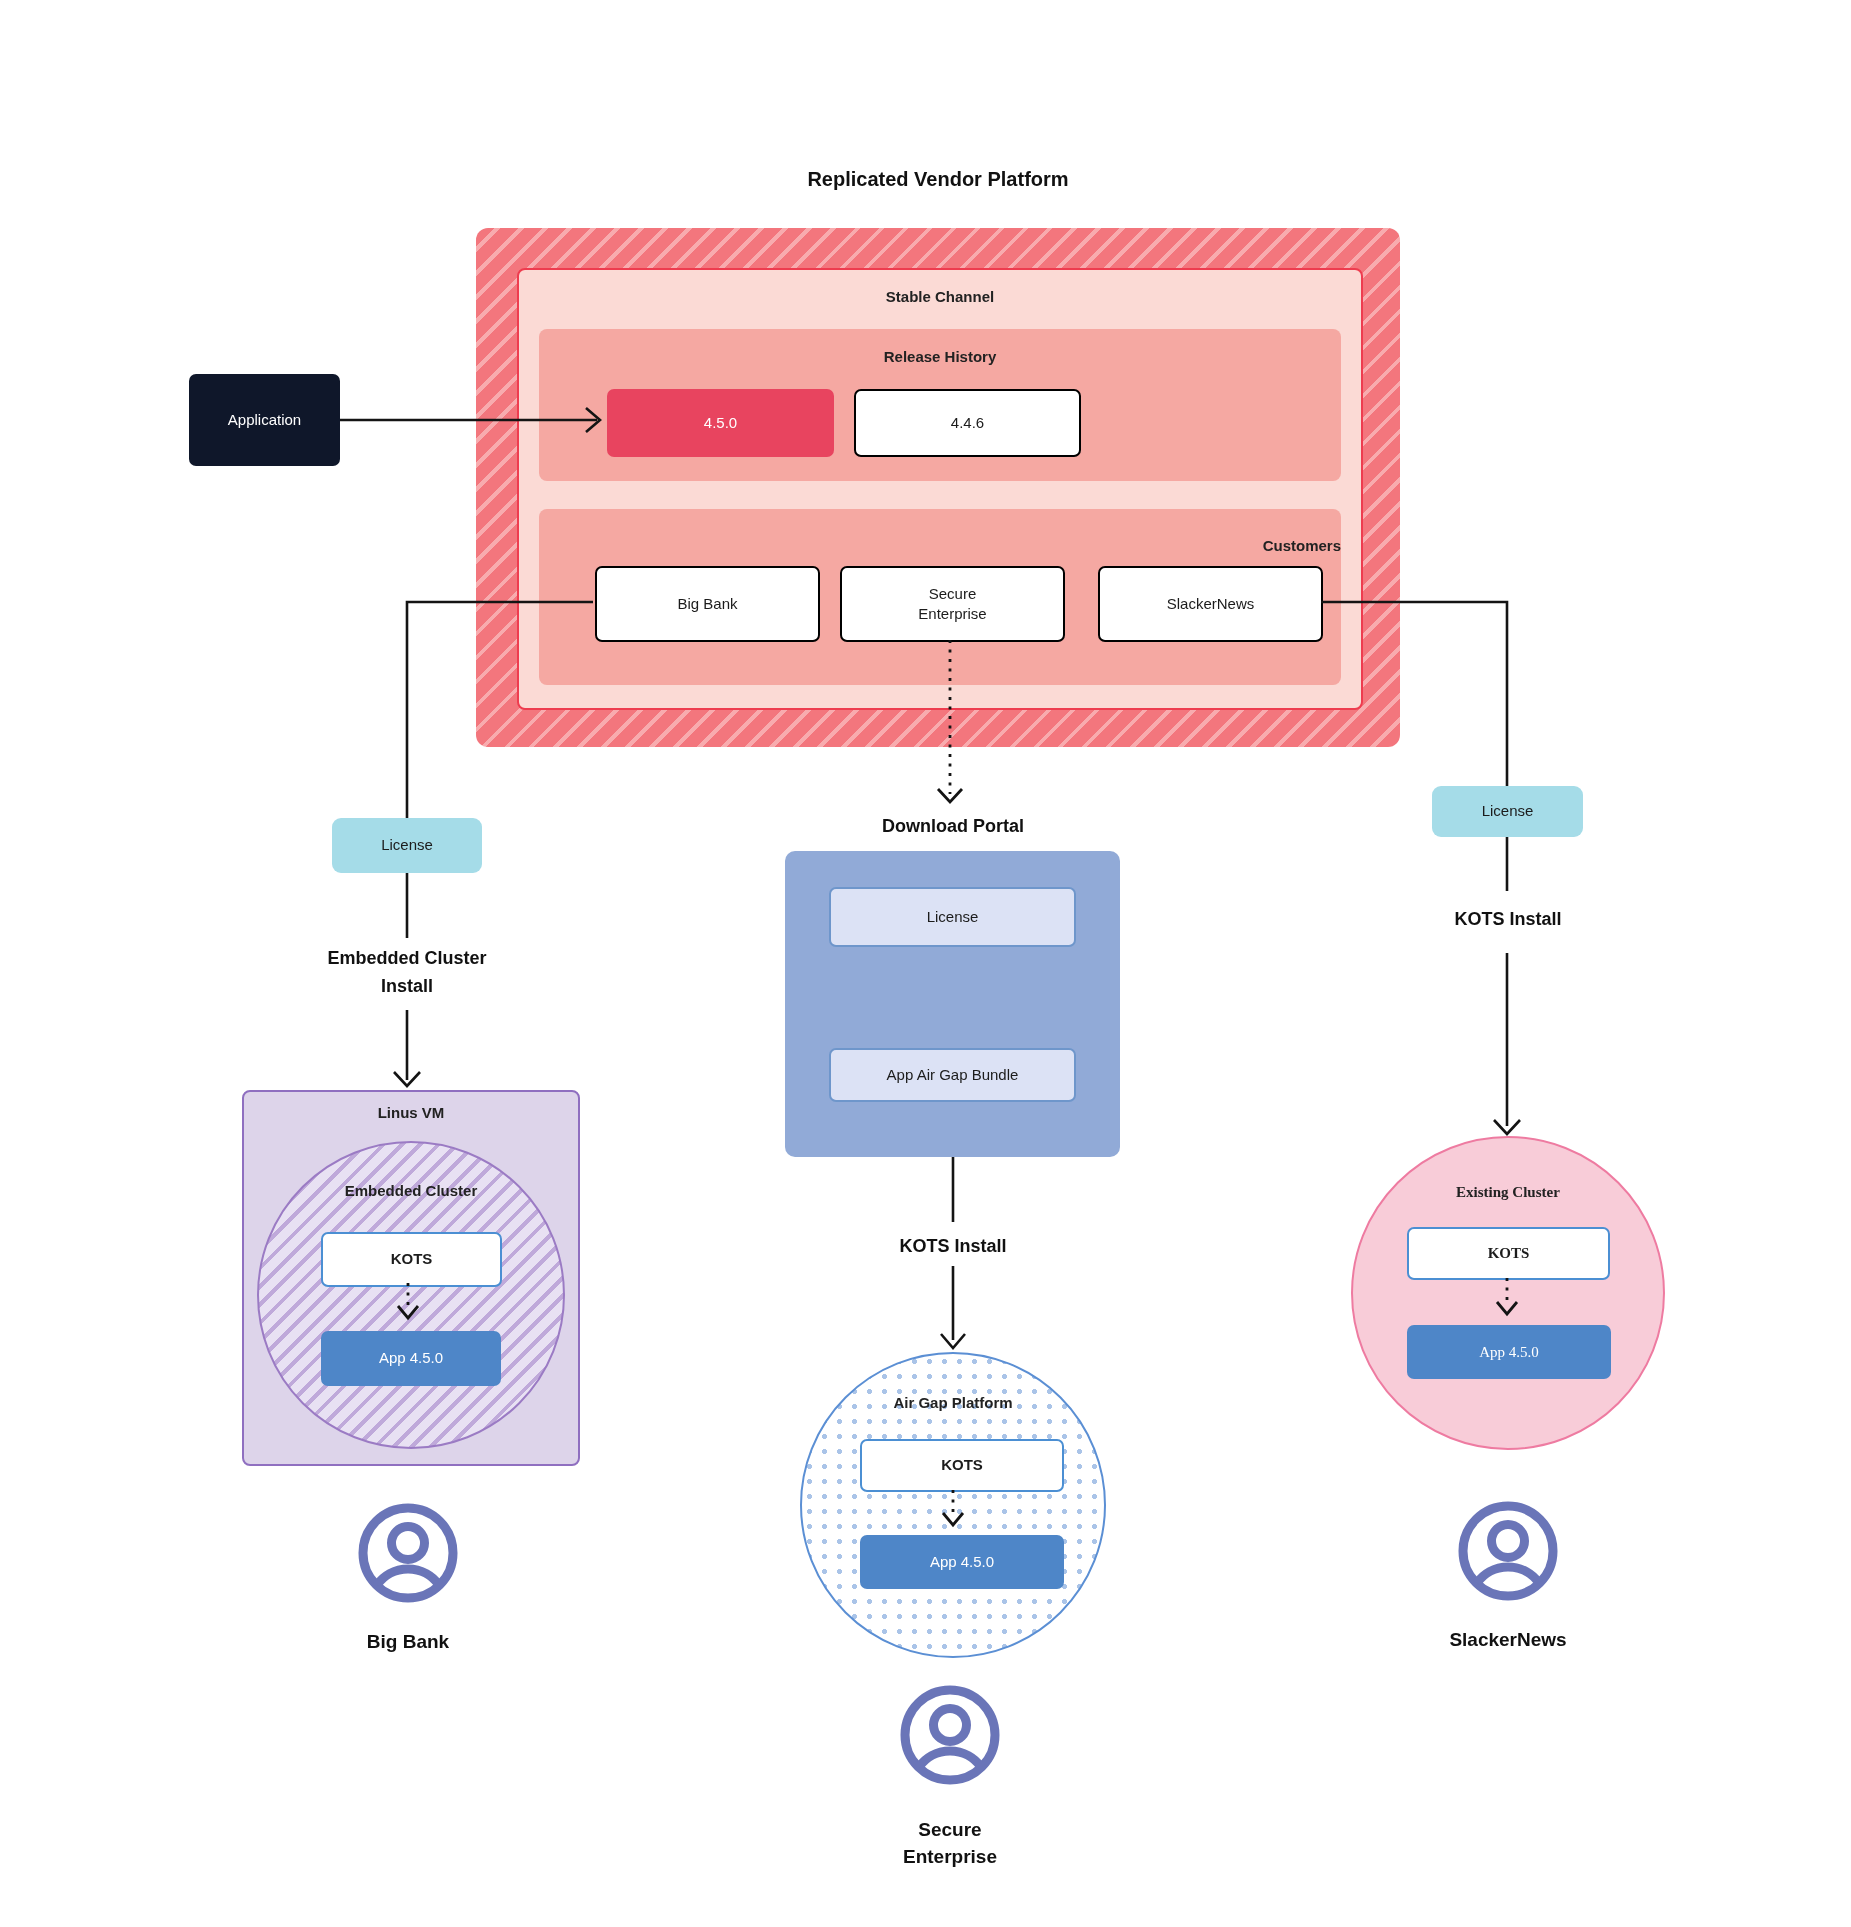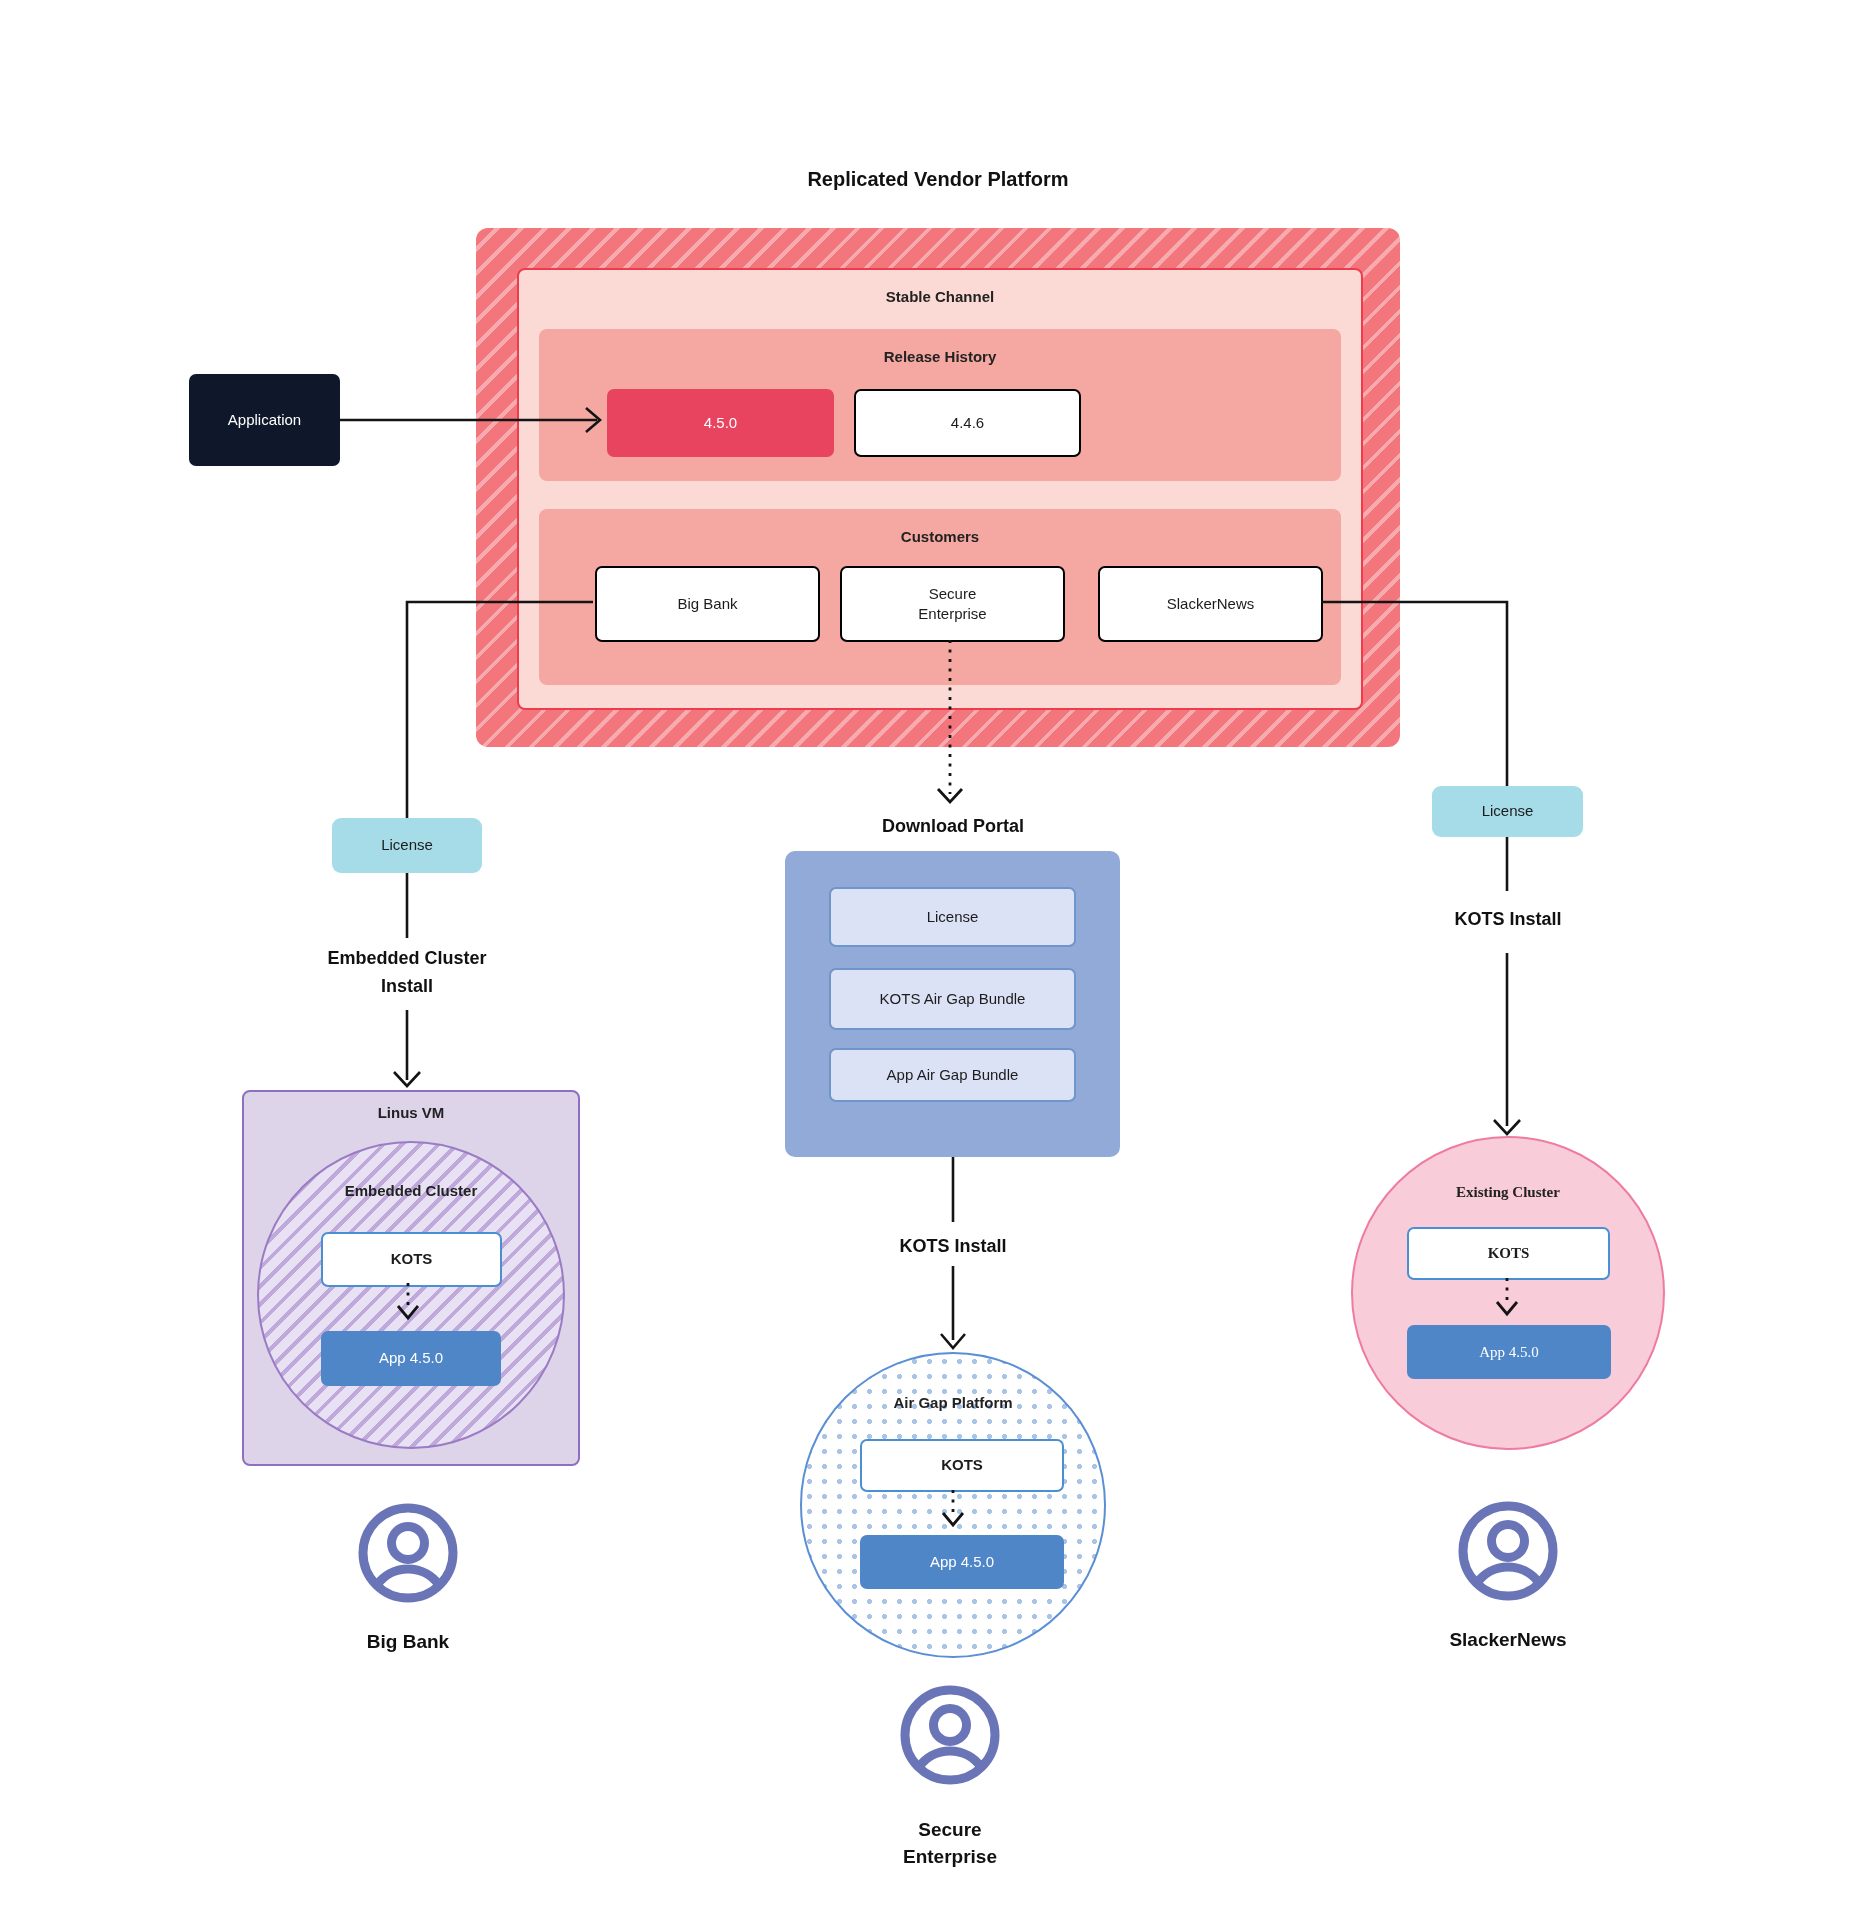--- a/index.html
+++ b/index.html
@@ -59,21 +59,21 @@
     <div class="abs stable-box" style="left:41px;top:40px;width:842px;height:438px;">
       <div class="section-label" style="top:18px;">Stable Channel</div>
 
       <div class="abs section-box" style="left:20px;top:59px;width:802px;height:152px;">
         <div class="section-label" style="top:19px;">Release History</div>
         <div class="abs chip chip-red-fill" style="left:68px;top:60px;width:227px;height:68px;">4.5.0</div>
         <div class="abs chip chip-red-border" style="left:315px;top:60px;width:227px;height:68px;">4.4.6</div>
       </div>
 
       <div class="abs section-box" style="left:20px;top:239px;width:802px;height:176px;">
-        <div class="section-label" style="top:19px;">Customers</div>
+        <div class="section-label" style="top:28px;text-align:right;">Customers</div>
         <div class="abs chip chip-red-border" style="left:56px;top:57px;width:225px;height:76px;">Big Bank</div>
         <div class="abs chip chip-red-border chip-col" style="left:301px;top:57px;width:225px;height:76px;">
           <span>Secure</span>
           <span>Enterprise</span>
         </div>
         <div class="abs chip chip-red-border" style="left:559px;top:57px;width:225px;height:76px;">SlackerNews</div>
       </div>
     </div>
   </div>
 
@@ -85,21 +85,20 @@
   <div class="abs caption" style="left:247px;top:944px;width:320px;">
     <div>Embedded Cluster</div>
     <div>Install</div>
   </div>
   <div class="abs caption" style="left:793px;top:812px;width:320px;">Download Portal</div>
   <div class="abs caption" style="left:793px;top:1232px;width:320px;">KOTS Install</div>
   <div class="abs caption" style="left:1348px;top:905px;width:320px;">KOTS Install</div>
 
   <div class="abs portal-box" style="left:785px;top:851px;width:335px;height:306px;">
     <div class="abs chip chip-lavender" style="left:44px;top:36px;width:247px;height:60px;">License</div>
-    <div class="abs chip chip-lavender" style="left:44px;top:117px;width:247px;height:62px;">KOTS Air Gap Bundle</div>
     <div class="abs chip chip-lavender" style="left:44px;top:197px;width:247px;height:54px;">App Air Gap Bundle</div>
   </div>
 
   <div class="abs vm-box" style="left:242px;top:1090px;width:334px;height:372px;">
     <div class="section-label" style="top:12px;">Linus VM</div>
     <div class="abs circle circle-hatch" style="left:13px;top:49px;width:308px;height:308px;">
       <div class="section-label" style="top:39px;">Embedded Cluster</div>
       <div class="abs chip chip-kots" style="left:62px;top:89px;width:181px;height:55px;">KOTS</div>
       <div class="abs chip chip-app" style="left:62px;top:188px;width:180px;height:55px;">App 4.5.0</div>
     </div>

